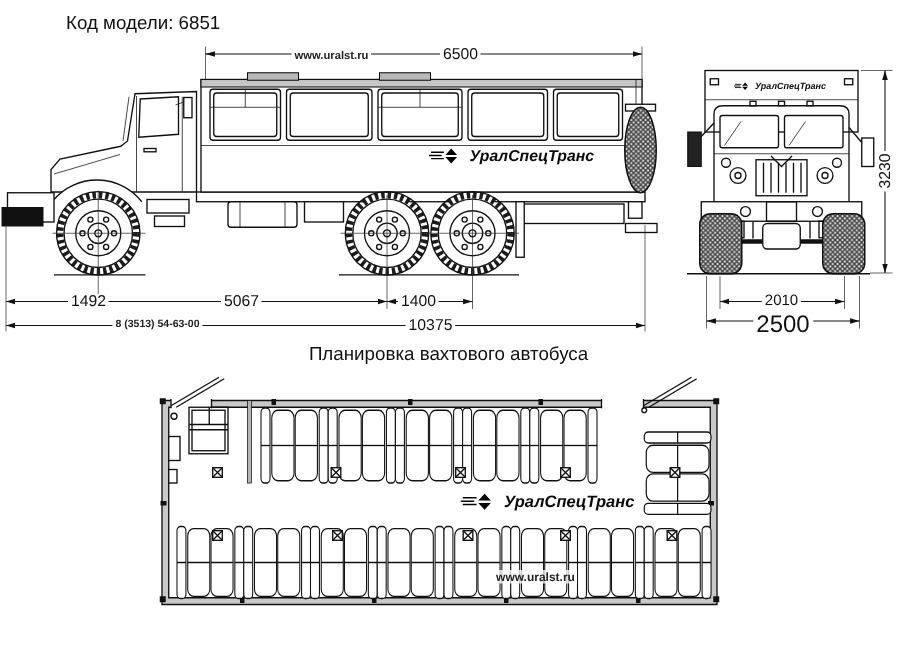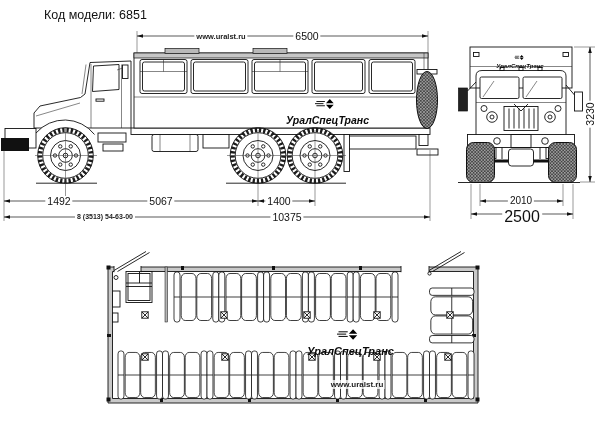--- a/index.html
+++ b/index.html
@@ -8,21 +8,21 @@
   #art{position:absolute;left:0;top:0;}
   .lbl{position:absolute;transform:translateX(-50%);background:#fff;padding:0 2px;
        font-size:10.5px;line-height:1.05;white-space:nowrap;color:#111;}
   .tiny{font-size:7.5px;font-weight:bold;color:#222;}
   .code{position:absolute;left:8px;top:8px;font-size:12.5px;color:#111;white-space:nowrap;margin-left:36px;}
   .plan-title{position:absolute;left:299px;top:229px;transform:translateX(-50%);
               font-size:12.5px;color:#111;white-space:nowrap;}
   .vdim{position:absolute;left:590px;top:114px;transform:translate(-50%,-50%) rotate(-90deg);
         background:#fff;padding:0 2px;font-size:10.5px;white-space:nowrap;}
   .logo{position:absolute;display:flex;align-items:center;gap:3px;font-weight:bold;
-        font-style:italic;color:#0a0a0a;white-space:nowrap;flex-direction:column;}
+        font-style:italic;color:#0a0a0a;white-space:nowrap;}
   .logo-side{left:286px;top:97px;font-size:10.5px;}
   .logo-front{left:520px;top:54px;transform:translateX(-50%);font-size:6px;gap:2px;}
   .logo-plan{left:307px;top:327px;font-size:11px;}
   .wm-plan{position:absolute;left:357px;top:380px;transform:translateX(-50%);
            font-size:8px;font-weight:bold;color:#222;background:rgba(255,255,255,.75);
            padding:0 1px;white-space:nowrap;}
   
   .s{stroke:#111;stroke-width:.9;fill:#fff;}
   .ln{stroke:#111;stroke-width:.9;fill:none;}
   .thin{stroke:#222;stroke-width:.55;fill:none;}
@@ -345,15 +345,16 @@
   <div class="logo logo-plan">
     <svg width="26" height="15" viewBox="0 0 34 16">
       <line x1="2" y1="4.5" x2="14" y2="4.5" stroke="#000" stroke-width="1.3"></line>
       <line x1="0" y1="7.5" x2="12" y2="7.5" stroke="#000" stroke-width="1.3"></line>
       <line x1="2" y1="10.5" x2="14" y2="10.5" stroke="#000" stroke-width="1.3"></line>
       <path d="M21,1 L15.5,7 L26.5,7 Z M15.5,9 L26.5,9 L21,15 Z" fill="#000"></path>
     </svg>
     <span>УралСпецТранс</span>
   </div>
 
+  <div class="plan-title">Планировка вахтового автобуса</div>
   <div class="wm-plan">www.uralst.ru</div>
 
 </div>
 
 </body></html>

